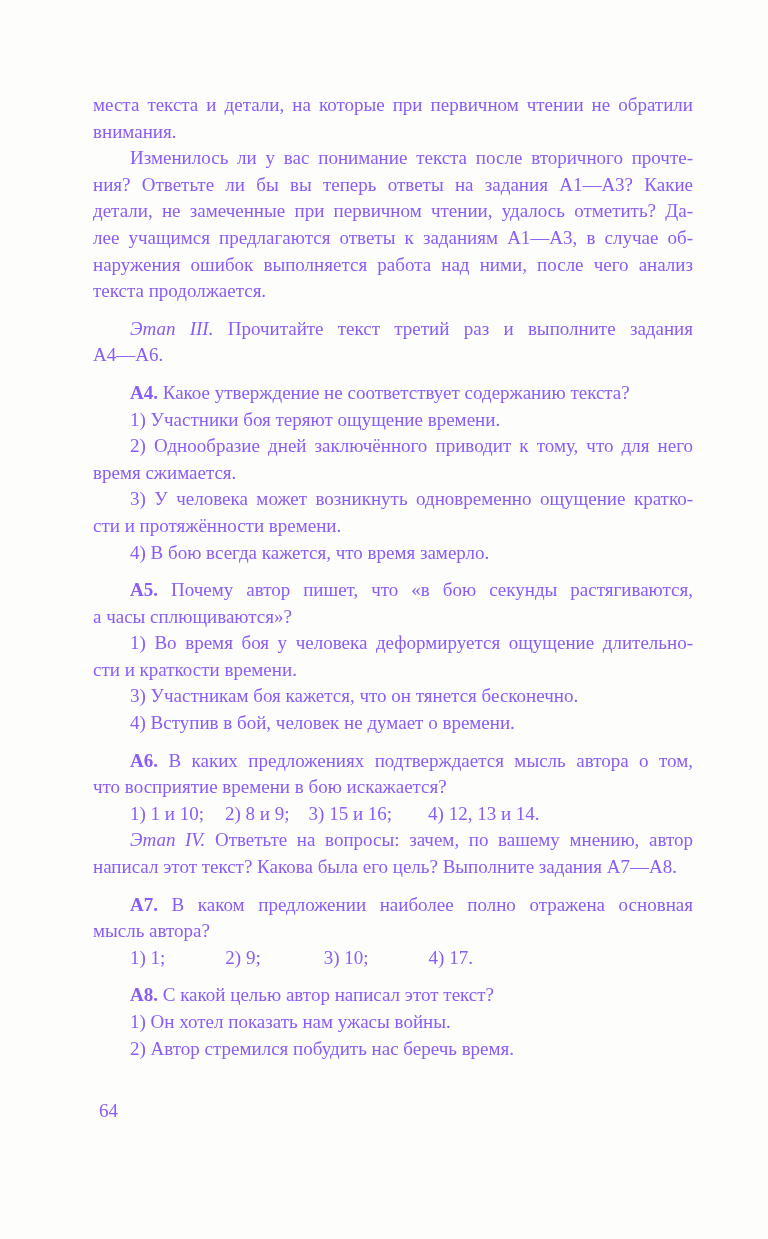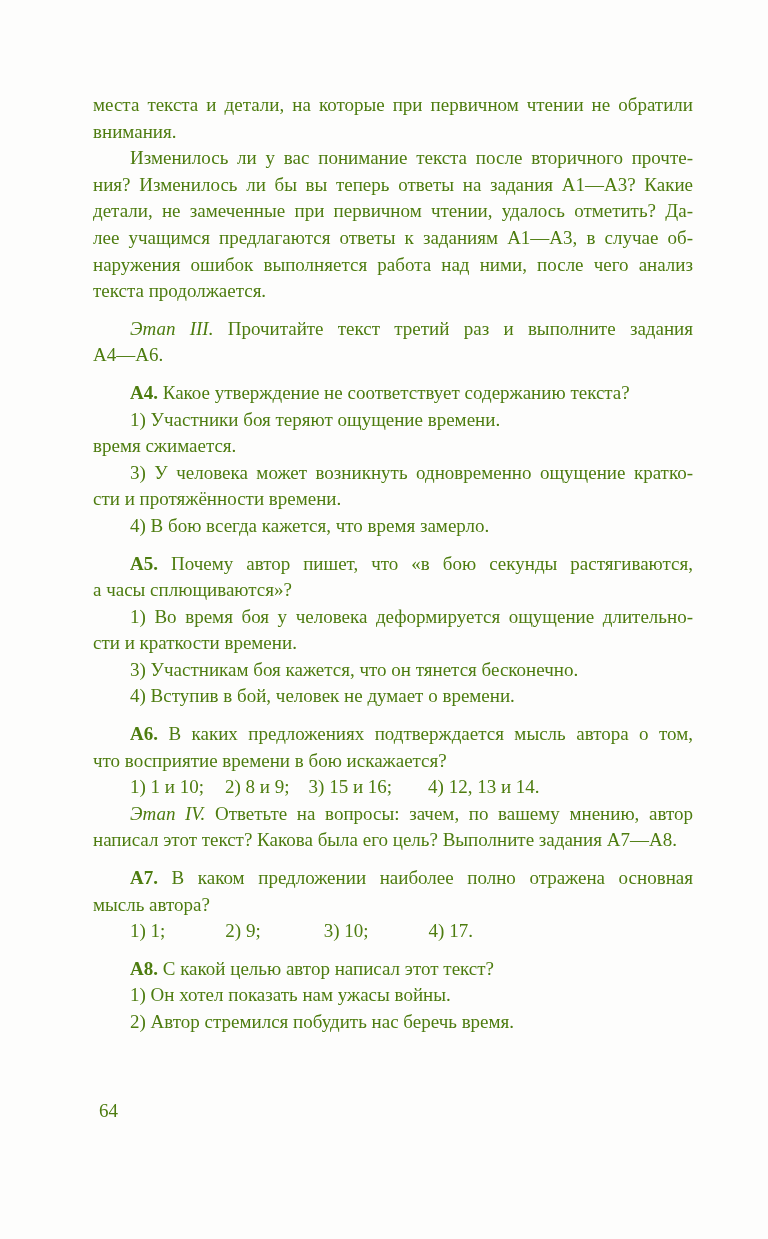--- a/index.html
+++ b/index.html
@@ -5,21 +5,21 @@
   * { margin: 0; padding: 0; box-sizing: border-box; }
   html, body {
     width: 768px; height: 1239px;
     background: #fdfdfc;
     font-family: "Liberation Serif", serif;
   }
   .page {
     position: relative;
     width: 768px; height: 1239px;
     background: #fdfdfc;
-    color: #4d7c0f;
+    color: #8b5cf6;
     overflow: hidden;
   }
   .text-column {
     position: absolute;
     left: 93px; top: 92px;
     width: 600px;
     font-size: 19px;
   }
   .block { margin: 0; }
   .block.gap { margin-top: 11px; }
@@ -47,37 +47,38 @@
 <body>
 
 <div class="page">
   <div class="text-column">
       <div class="block">
         <div class="line just"><span>места текста и детали, на которые при первичном чтении не обратили</span></div>
         <div class="line"><span>внимания.</span></div>
       </div>
       <div class="block">
         <div class="line just indent"><span>Изменилось ли у вас понимание текста после вторичного прочте-</span></div>
-        <div class="line just"><span>ния? Изменилось ли бы вы теперь ответы на задания А1—А3? Какие</span></div>
+        <div class="line just"><span>ния? Ответьте ли бы вы теперь ответы на задания А1—А3? Какие</span></div>
         <div class="line just"><span>детали, не замеченные при первичном чтении, удалось отметить? Да-</span></div>
         <div class="line just"><span>лее учащимся предлагаются ответы к заданиям А1—А3, в случае об-</span></div>
         <div class="line just"><span>наружения ошибок выполняется работа над ними, после чего анализ</span></div>
         <div class="line"><span>текста продолжается.</span></div>
       </div>
       <div class="block gap">
         <div class="line just indent"><span class="italic">Этап III.</span><span> Прочитайте текст третий раз и выполните задания</span></div>
         <div class="line"><span>А4—А6.</span></div>
       </div>
       <div class="block gap">
         <div class="line indent"><span class="bold">А4.</span><span> Какое утверждение не соответствует содержанию текста?</span></div>
       </div>
       <div class="block">
         <div class="line indent"><span>1) Участники боя теряют ощущение времени.</span></div>
       </div>
       <div class="block">
+        <div class="line just indent"><span>2) Однообразие дней заключённого приводит к тому, что для него</span></div>
         <div class="line"><span>время сжимается.</span></div>
       </div>
       <div class="block">
         <div class="line just indent"><span>3) У человека может возникнуть одновременно ощущение кратко-</span></div>
         <div class="line"><span>сти и протяжённости времени.</span></div>
       </div>
       <div class="block">
         <div class="line indent"><span>4) В бою всегда кажется, что время замерло.</span></div>
       </div>
       <div class="block gap">

